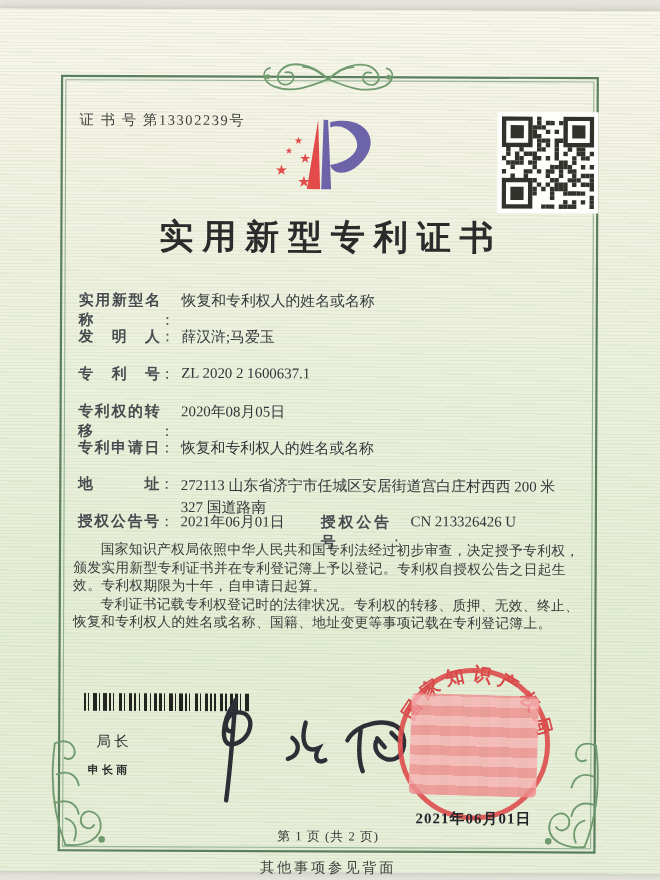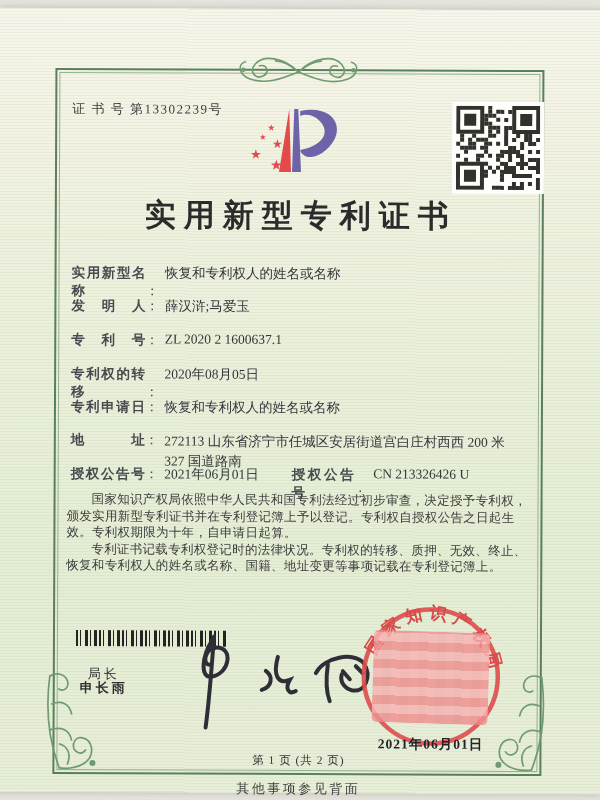--- a/index.html
+++ b/index.html
@@ -26,21 +26,21 @@
   .fvalue{display:inline-block;margin-left:6px;color:#33363a;vertical-align:top;}
   .addr .fvalue span{display:block;line-height:20px;}
   .grant2{position:absolute;left:221px;top:0;}
   .bodytext{position:absolute;left:70px;top:483px;width:464px;font-size:12.5px;line-height:16.5px;color:#3c3c3c;}
   .bodytext p{margin:0;text-indent:2em;letter-spacing:.3px;}
   .barcode{position:absolute;left:80px;top:622px;width:152px;height:16px;
         background:repeating-linear-gradient(90deg,#23231f 0 2px,transparent 2px 4px,#23231f 4px 5px,
         transparent 5px 9px,#23231f 9px 12px,transparent 12px 14px,#23231f 14px 15px,transparent 15px 18px,
         #23231f 18px 21px,transparent 21px 23px);}
   .signoff-title{position:absolute;left:92px;top:657px;font-size:13px;font-weight:400;letter-spacing:3px;color:#2e2e2e;}
-  .signoff-name{position:absolute;left:84px;top:671px;font-size:13px;font-weight:600;letter-spacing:3px;color:#2e2e2e;}
+  .signoff-name{position:absolute;left:84px;top:685px;font-size:10px;font-weight:600;letter-spacing:3px;color:#2e2e2e;}
   .signature{position:absolute;left:182px;top:622px;}
   .seal{position:absolute;left:360px;top:592px;width:150px;height:150px;}
   .mosaic{position:absolute;left:17px;top:30px;width:116px;height:92px;border-radius:5px;opacity:.9;
         transform:rotate(1.5deg);
         background-image:
           repeating-linear-gradient(0deg,rgba(238,140,140,.70) 0 9px,rgba(248,186,186,.70) 9px 18px),
           repeating-linear-gradient(90deg,rgba(243,158,158,.75) 0 9px,rgba(229,118,118,.55) 9px 18px);}
   .seal-date{position:absolute;left:356px;top:726px;width:158px;text-align:center;font-size:13.5px;
         font-weight:bold;letter-spacing:1px;color:#23242a;}
   .page-no{position:absolute;left:0;top:744px;width:100%;text-align:center;font-size:11.5px;

